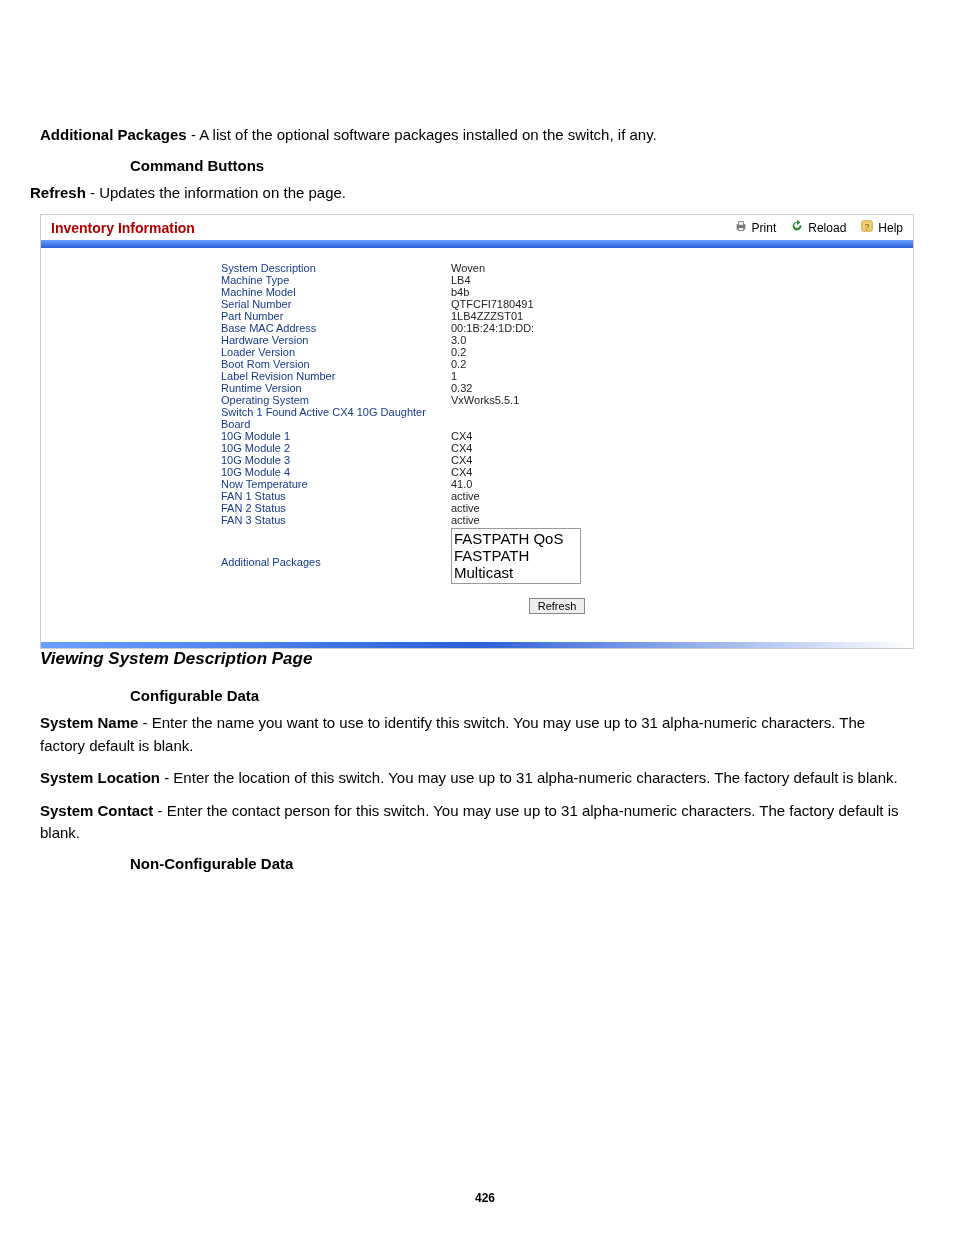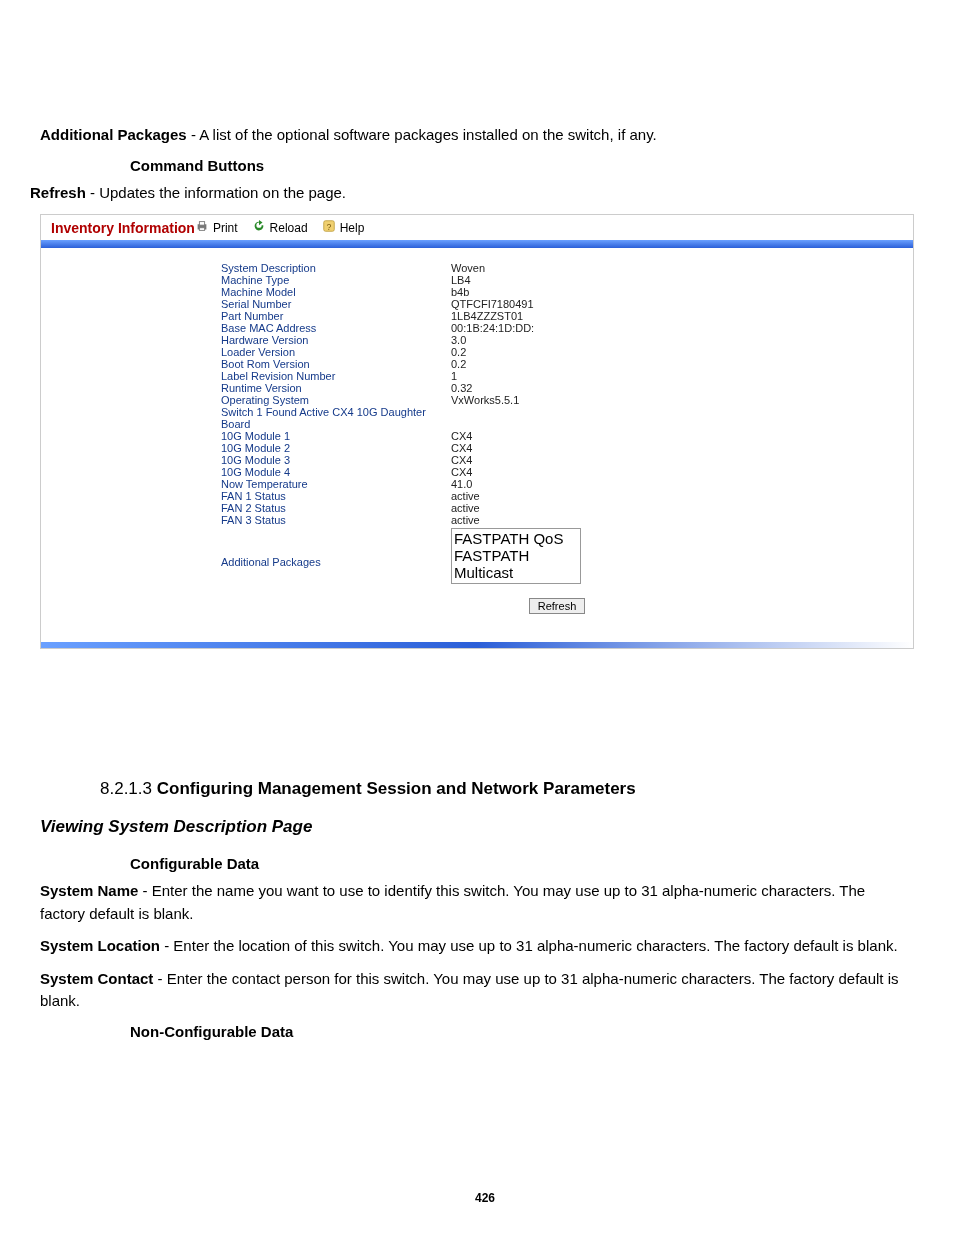--- a/index.html
+++ b/index.html
@@ -1,20 +1,20 @@
 <!DOCTYPE html>
 <html><head>
 <meta charset="utf-8">
 <style>
   html,body{margin:0;padding:0;background:#fff;font-family:Arial,Helvetica,sans-serif;color:#000}
   .page{width:954px;margin:0 auto;position:relative;min-height:1235px;box-sizing:border-box;padding:14px 40px}
   .body-text{font-size:15px;line-height:1.5;margin:0 0 10px 0}
   .section-sub{font-weight:bold;font-size:15px;margin:10px 0 8px 90px}
   .panel{border:1px solid #ccc;background:#fff;margin:8px 0 0 0}
-  .panel-header{display:flex;align-items:center;justify-content:flex-start;padding:4px 10px}
+  .panel-header{display:flex;align-items:center;justify-content:space-between;padding:4px 10px}
   .panel-title{color:#b00000;font-weight:bold;font-size:14px}
   .panel-actions{display:flex;gap:14px;align-items:center}
   .action{display:flex;align-items:center;gap:4px;font-size:12px;color:#000;cursor:pointer}
   .action svg{width:14px;height:14px}
   .blue-bar{height:8px;background:linear-gradient(to bottom,#6aa0ff 0%,#2b5fd8 100%)}
   .info-body{padding:14px 20px 16px 180px;font-size:11px;color:#153a8a}
   .info-row{display:flex}
   .info-label{width:230px;color:#153a8a}
   .info-value{color:#222}
   .extra-textarea{width:130px;height:56px;font-size:15px;resize:none;border:1px solid #999;font-family:inherit;padding:1px 2px;box-sizing:border-box}
@@ -176,23 +176,20 @@
       </div>
 
       <div class="refresh-wrap">
         <button class="refresh-btn">Refresh</button>
       </div>
     </div>
 
     <div class="blue-bar bottom"></div>
   </div>
 
-  <h3 class="section-num">
-    <span class="num">8.2.1.3 </span><span>Configuring Management Session and Network Parameters</span>
-  </h3>
 
   <h3 class="section-italic">Viewing System Description Page</h3>
 
   <div class="section-sub">Configurable Data</div>
 
   <p class="body-text">
     <b>System Name</b><span> - Enter the name you want to use to identify this switch. You may use up to 31 alpha-numeric characters. The factory default is blank.</span>
   </p>
 
   <p class="body-text">

